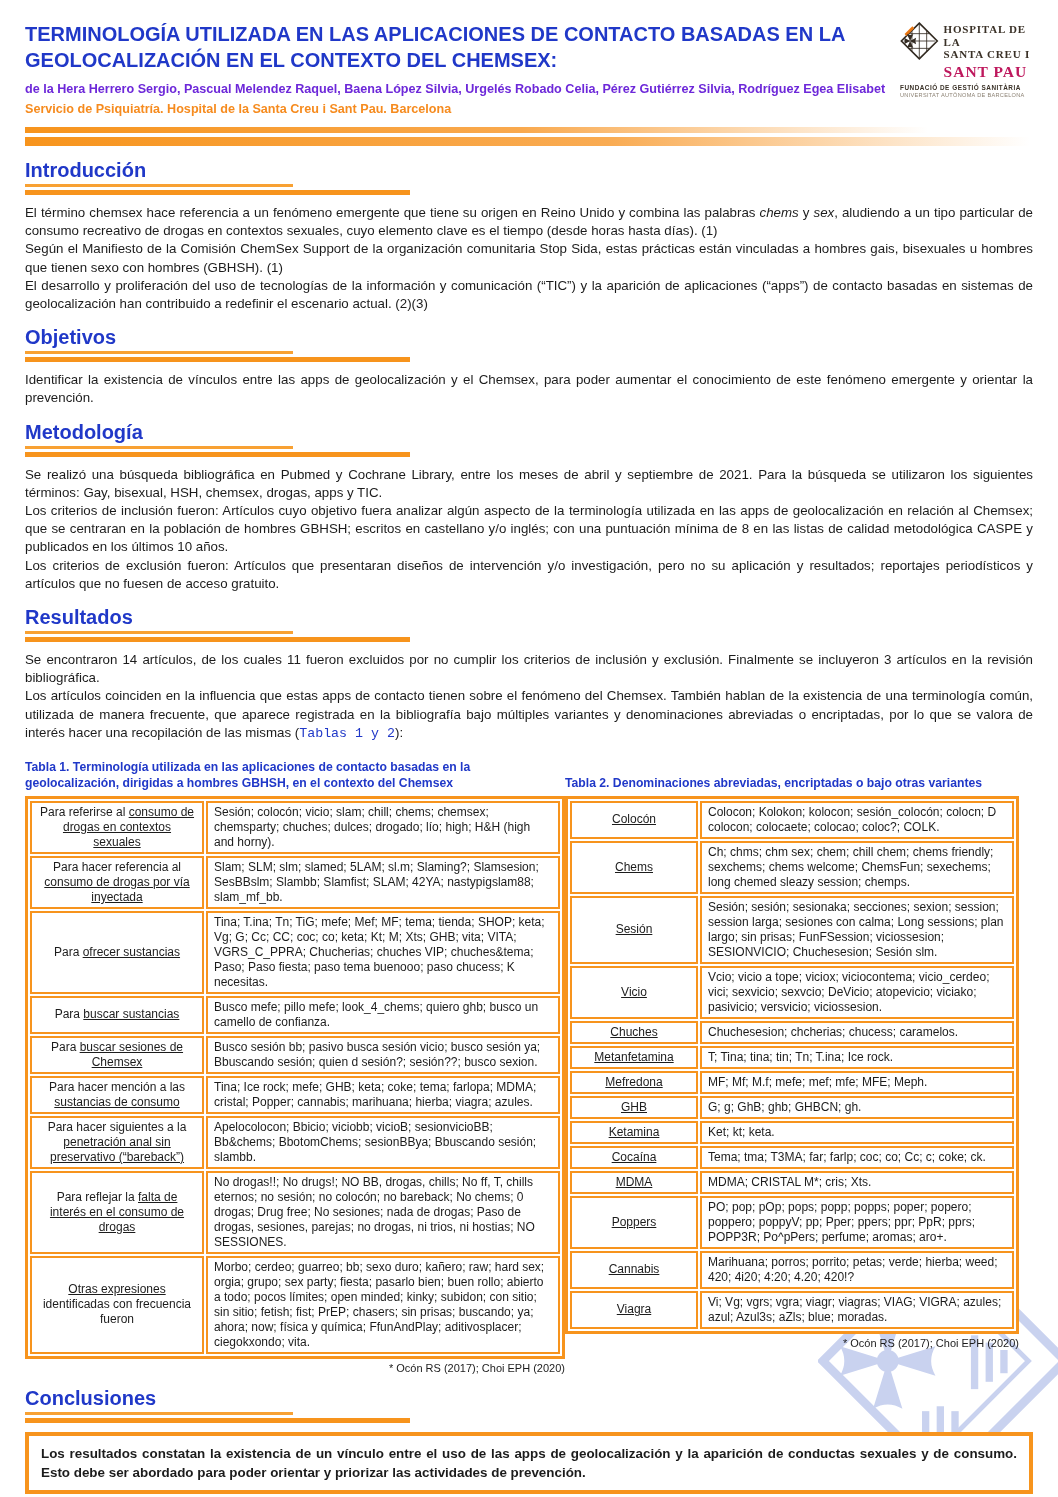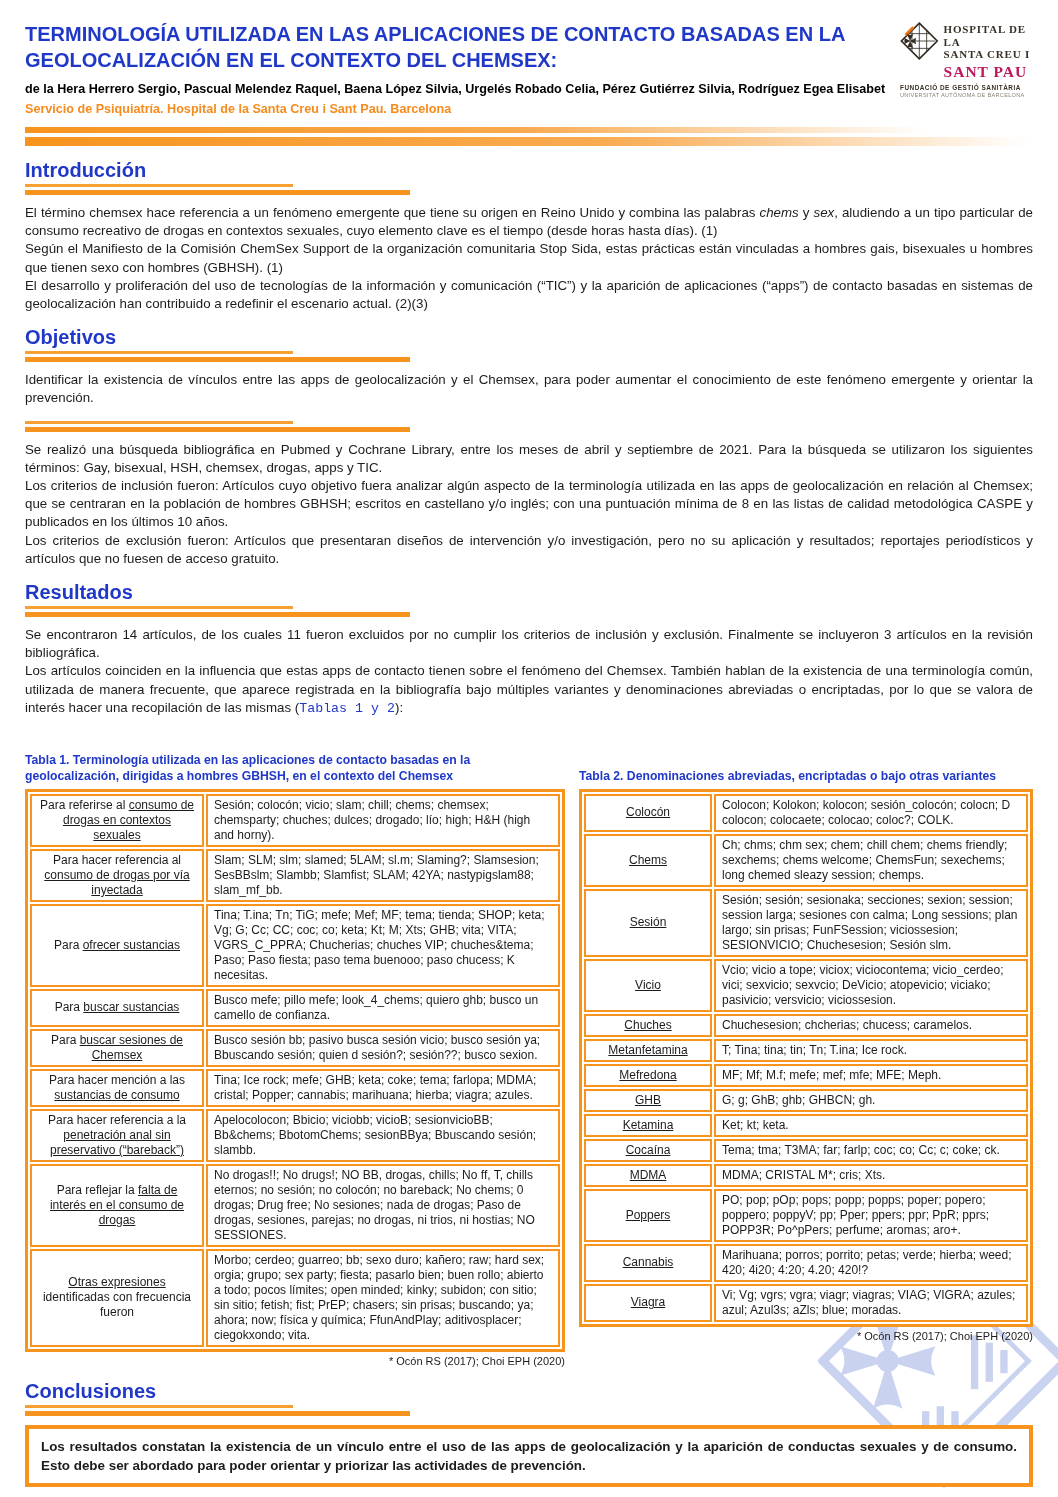--- a/index.html
+++ b/index.html
@@ -3,21 +3,21 @@
 <meta charset="utf-8">
 <style>
   html,body{margin:0;padding:0;background:#ffffff;}
   .poster{position:relative;width:1058px;height:1497px;background:#fff;overflow:hidden;
           font-family:"Liberation Sans",sans-serif;color:#1c1c1c;}
   .content{position:relative;z-index:1;padding:20px 25px 0 25px;box-sizing:border-box;}
 
   
   .hdr{position:relative;}
   .title{max-width:880px;font-size:20px;font-weight:bold;color:#2038c8;line-height:1.28;margin:2px 0 8px 0;}
-  .authors{font-size:12.6px;font-weight:bold;color:#000000;margin:0 0 3px 0;line-height:1.3;}
+  .authors{font-size:12.6px;font-weight:bold;color:#6d28d9;margin:0 0 3px 0;line-height:1.3;}
   .affil{font-size:12.6px;font-weight:bold;color:#f68b1e;margin:0;line-height:1.3;}
   .logo{position:absolute;top:-2px;right:-5px;width:138px;}
   .logo-row{display:flex;gap:5px;align-items:flex-start;}
   .logo-txt{font-family:"Liberation Serif",serif;padding-top:3px;}
   .logo-l1,.logo-l2{font-size:11px;font-weight:bold;letter-spacing:.8px;color:#3a3127;line-height:1.15;}
   .logo-l3{font-size:15.5px;font-weight:bold;letter-spacing:1px;color:#be185d;line-height:1.05;margin-top:3px;}
   .logo-l4{font-size:6.4px;font-weight:bold;letter-spacing:.5px;color:#3a3127;margin-top:4px;}
   .logo-l5{font-size:5.6px;letter-spacing:.3px;color:#8c8274;margin-top:1px;}
 
   .grad1{height:6px;width:903px;margin:10px 0 4px 0;
@@ -28,21 +28,21 @@
   
   section{margin-top:13px;}
   h2{font-size:20px;font-weight:bold;color:#2038c8;margin:0;line-height:1.1;}
   .ul-thin{height:3px;width:268px;background:#f8a133;margin-top:3px;}
   .ul-thick{height:5px;width:385px;background:#f7941d;margin-top:3px;margin-bottom:9px;}
   p.body{font-size:13.3px;line-height:1.37;margin:0;text-align:justify;color:#1c1c1c;}
   p.body i{font-style:italic;}
   .tablink{color:#2038c8;font-family:Liberation Mono, monospace;}
 
   
-  .tables{display:flex;gap:14px;margin-top:28px;align-items:flex-start;}
+  .tables{display:flex;margin-top:10px;align-items:flex-start;}
   .tcol1{width:540px;flex:none;}
   .tcol2{width:454px;flex:none;}
   .cap{height:38px;display:flex;align-items:flex-end;margin-bottom:5px;}
   .cap div{color:#2038c8;font-weight:bold;font-size:12.2px;line-height:1.32;}
   table.tt{width:100%;border-collapse:separate;border-spacing:2px;border:3px solid #f7941d;background:#fff;}
   table.tt td{border:2px solid #f7941d;padding:2px 6px;font-size:12px;line-height:1.25;}
   td.term{text-align:center;vertical-align:middle;}
   .tcol1 td.term{width:158px;}
   .tcol2 td.term{width:112px;}
   td.vals{vertical-align:top;text-align:left;}
@@ -137,20 +137,21 @@
     </section>
 
     <section>
       <h2>Objetivos</h2>
       <div class="ul-thin"></div>
       <div class="ul-thick"></div>
       <p class="body">Identificar la existencia de vínculos entre las apps de geolocalización y el Chemsex, para poder aumentar el conocimiento de este fenómeno emergente y orientar la prevención.</p>
     </section>
 
     <section>
+      <h2>Metodología</h2>
       <div class="ul-thin"></div>
       <div class="ul-thick"></div>
       <p class="body">Se realizó una búsqueda bibliográfica en Pubmed y Cochrane Library, entre los meses de abril y septiembre de 2021. Para la búsqueda se utilizaron los siguientes términos: Gay, bisexual, HSH, chemsex, drogas, apps y TIC.</p>
       <p class="body">Los criterios de inclusión fueron: Artículos cuyo objetivo fuera analizar algún aspecto de la terminología utilizada en las apps de geolocalización en relación al Chemsex; que se centraran en la población de hombres GBHSH; escritos en castellano y/o inglés; con una puntuación mínima de 8 en las listas de calidad metodológica CASPE y publicados en los últimos 10 años.</p>
       <p class="body">Los criterios de exclusión fueron: Artículos que presentaran diseños de intervención y/o investigación, pero no su aplicación y resultados; reportajes periodísticos y artículos que no fuesen de acceso gratuito.</p>
     </section>
 
     <section>
       <h2>Resultados</h2>
       <div class="ul-thin"></div>
@@ -184,21 +185,21 @@
               </tr>
               <tr>
                 <td class="term"><span>Para </span><span class="u">buscar sesiones de Chemsex</span><span></span></td>
                 <td class="vals">Busco sesión bb; pasivo busca sesión vicio; busco sesión ya; Bbuscando sesión; quien d sesión?; sesión??; busco sexion.</td>
               </tr>
               <tr>
                 <td class="term"><span>Para hacer mención a las </span><span class="u">sustancias de consumo</span><span></span></td>
                 <td class="vals">Tina; Ice rock; mefe; GHB; keta; coke; tema; farlopa; MDMA; cristal; Popper; cannabis; marihuana; hierba; viagra; azules.</td>
               </tr>
               <tr>
-                <td class="term"><span>Para hacer referencia a la </span><span class="u">penetración anal sin preservativo (“bareback”)</span><span></span></td>
+                <td class="term"><span>Para hacer siguientes a la </span><span class="u">penetración anal sin preservativo (“bareback”)</span><span></span></td>
                 <td class="vals">Apelocolocon; Bbicio; viciobb; vicioB; sesionvicioBB; Bb&amp;chems; BbotomChems; sesionBBya; Bbuscando sesión; slambb.</td>
               </tr>
               <tr>
                 <td class="term"><span>Para reflejar la </span><span class="u">falta de interés en el consumo de drogas</span><span></span></td>
                 <td class="vals">No drogas!!; No drugs!; NO BB, drogas, chills; No ff, T, chills eternos; no sesión; no colocón; no bareback; No chems; 0 drogas; Drug free; No sesiones; nada de drogas; Paso de drogas, sesiones, parejas; no drogas, ni trios, ni hostias; NO SESSIONES.</td>
               </tr>
               <tr>
                 <td class="term"><span></span><span class="u">Otras expresiones</span><span> identificadas con frecuencia fueron</span></td>
                 <td class="vals">Morbo; cerdeo; guarreo; bb; sexo duro; kañero; raw; hard sex; orgia; grupo; sex party; fiesta; pasarlo bien; buen rollo; abierto a todo; pocos límites; open minded; kinky; subidon; con sitio; sin sitio; fetish; fist; PrEP; chasers; sin prisas; buscando; ya; ahora; now; física y química; FfunAndPlay; aditivosplacer; ciegokxondo; vita.</td>
               </tr>

